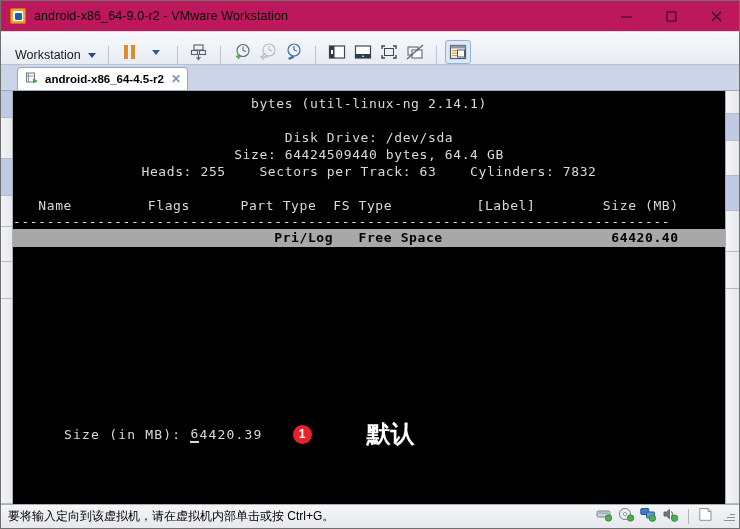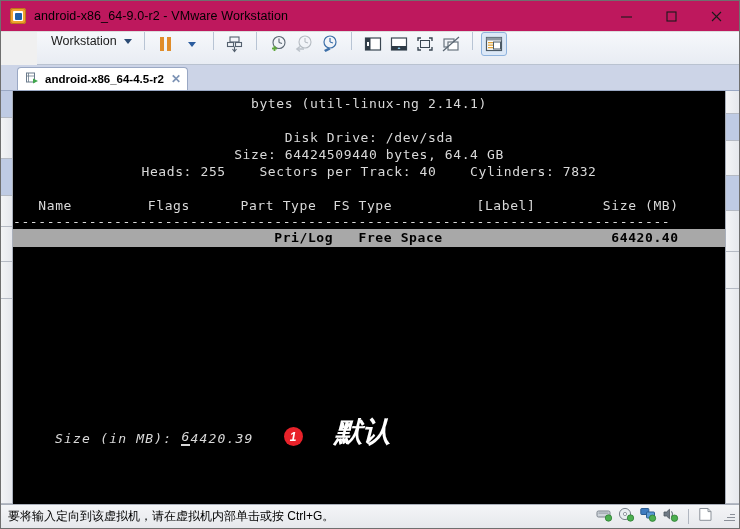--- a/index.html
+++ b/index.html
@@ -87,24 +87,23 @@
   }
   .win-btn svg { display: block; }
 
   
   .toolbar {
     height: 33px;
     min-height: 33px;
     background: linear-gradient(#f6f8fb, #e8ecf3);
     border-bottom: 1px solid #b9c2d0;
     display: flex;
-    align-items: flex-start;
+    align-items: flex-end;
     padding-left: 10px;
     box-sizing: border-box;
-    margin-left: 36px;
   }
   .tb-menu {
     display: flex;
     align-items: center;
     font-size: 12.5px;
     color: #1a1a1a;
     padding: 2px 4px;
     white-space: nowrap;
   }
   .caret {
@@ -252,25 +251,24 @@
     overflow: hidden;
   }
   .hdr-row {
     white-space: pre;
     letter-spacing: 0.6px;
     height: 18px;
     line-height: 18px;
   }
   .prompt-wrap {
     position: absolute;
-    left: 42px;
+    left: 51px;
     bottom: 58px;
     display: flex;
-    align-items: flex-end;
-    font-style: italic;
+    align-items: center;
   }
   .prompt-text {
     font-size: 13px;
     letter-spacing: 1.2px;
     color: #d9d9d9;
     white-space: pre;
   }
   .cursor-char {
     border-bottom: 2px solid #d9d9d9;
   }
@@ -283,24 +281,24 @@
     font-family: "Liberation Sans", sans-serif;
     font-size: 12px;
     font-weight: bold;
     display: flex;
     align-items: center;
     justify-content: center;
     margin-left: 30px;
     flex: 0 0 auto;
   }
   .annot {
-    margin-left: 2px;
+    margin-left: 25px;
     color: #ffffff;
     font-family: "DejaVu Sans", sans-serif;
-    font-size: 28px;
+    font-size: 24px;
     font-weight: bold;
     line-height: 1;
     white-space: nowrap;
     padding-left: 30px;
   }
 
   
   .statusbar {
     height: 24px;
     min-height: 24px;
@@ -502,21 +500,21 @@
       <div class="rail-seg" style="height:36px"></div>
       <div class="rail-seg" style="flex:1"></div>
     </div>
 
     <div class="console">
       <div class="term">
         <div class="trow center" style="margin-top:4px">bytes (util-linux-ng 2.14.1)</div>
         <div class="trow">&nbsp;</div>
         <div class="trow center">Disk Drive: /dev/sda</div>
         <div class="trow center">Size: 64424509440 bytes, 64.4 GB</div>
-        <div class="trow center">Heads: 255    Sectors per Track: 40    Cylinders: 7832</div>
+        <div class="trow center">Heads: 255    Sectors per Track: 63    Cylinders: 7832</div>
         <div class="trow">&nbsp;</div>
         <div class="hdr-row">   Name         Flags      Part Type  FS Type          [Label]        Size (MB)</div>
         <div class="dashline">------------------------------------------------------------------------------</div>
         <div class="hl-row">                               Pri/Log   Free Space                    64420.40</div>
       </div>
 
       <div class="prompt-wrap">
         <span class="prompt-text">Size (in MB): </span>
           <span class="prompt-text cursor-char">6</span>
           <span class="prompt-text">4420.39</span>

